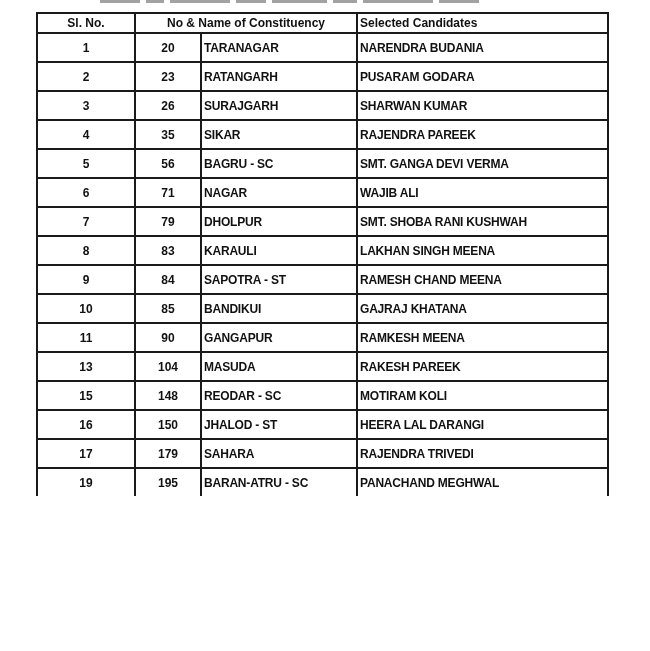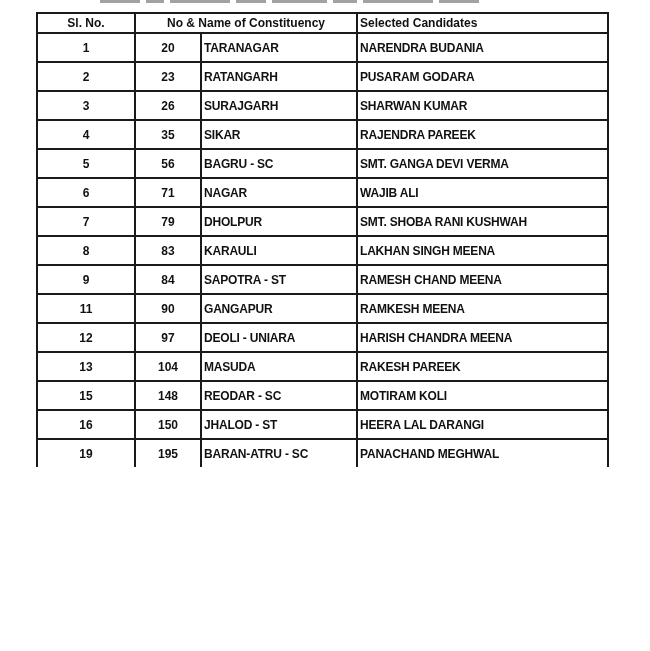--- a/index.html
+++ b/index.html
@@ -95,49 +95,55 @@
         <td class="name">KARAULI</td>
         <td class="cand">LAKHAN SINGH MEENA</td>
       </tr>
       <tr>
         <td class="sl">9</td>
         <td class="no">84</td>
         <td class="name">SAPOTRA - ST</td>
         <td class="cand">RAMESH CHAND MEENA</td>
       </tr>
       <tr>
+        <td class="sl">10</td>
+        <td class="no">85</td>
+        <td class="name">BANDIKUI</td>
+        <td class="cand">GAJRAJ KHATANA</td>
+      </tr>
+      <tr>
         <td class="sl">11</td>
         <td class="no">90</td>
         <td class="name">GANGAPUR</td>
         <td class="cand">RAMKESH MEENA</td>
-      </tr>
-      <tr>
-        <td class="sl">12</td>
-        <td class="no">97</td>
-        <td class="name">DEOLI - UNIARA</td>
-        <td class="cand">HARISH CHANDRA MEENA</td>
       </tr>
       <tr>
         <td class="sl">13</td>
         <td class="no">104</td>
         <td class="name">MASUDA</td>
         <td class="cand">RAKESH PAREEK</td>
       </tr>
       <tr>
         <td class="sl">15</td>
         <td class="no">148</td>
         <td class="name">REODAR - SC</td>
         <td class="cand">MOTIRAM KOLI</td>
       </tr>
       <tr>
         <td class="sl">16</td>
         <td class="no">150</td>
         <td class="name">JHALOD - ST</td>
         <td class="cand">HEERA LAL DARANGI</td>
       </tr>
       <tr>
+        <td class="sl">17</td>
+        <td class="no">179</td>
+        <td class="name">SAHARA</td>
+        <td class="cand">RAJENDRA TRIVEDI</td>
+      </tr>
+      <tr>
         <td class="sl">19</td>
         <td class="no">195</td>
         <td class="name">BARAN-ATRU - SC</td>
         <td class="cand">PANACHAND MEGHWAL</td>
       </tr>
     </tbody>
 </table>
 
 </body></html>

